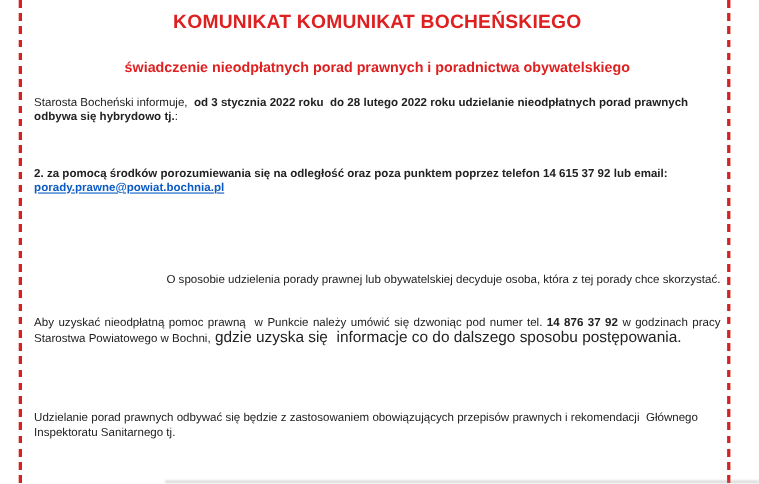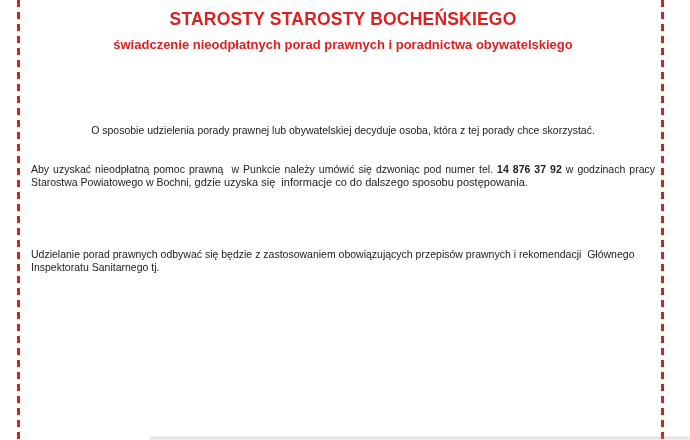--- a/index.html
+++ b/index.html
@@ -35,56 +35,58 @@
   .title {
     margin-top: 9px;
     text-align: center;
     color: #de2020;
     font-size: 17.5px;
     font-weight: bold;
     letter-spacing: 0.2px;
     white-space: pre-wrap;
   }
   .subtitle {
-    margin-top: 7px;
+    margin-top: 23px;
     text-align: center;
     color: #de2020;
     font-size: 13px;
     font-weight: bold;
     white-space: pre-wrap;
   }
 
   .body-text { font-size: 10.5px; line-height: 13px; white-space: pre-wrap; }
   .b { font-weight: bold; }
-  .small { font-size: 11px; }
+  .small { font-size: 14px; }
 
   .p-intro   { margin-top: 19px; }
   .p-options { margin-top: 13px; }
   .p-details { margin-top: 7px; text-align: justify; }
-  .p-details .line-plain { text-align: center; }
+  .p-details .line-plain { text-align: right; margin-top: 11px; }
   .p-rules   { margin-top: 7px; }
 
   a.email-link { color: #0b5bc4; text-decoration: underline; font-weight: bold; cursor: pointer; }
 </style>
 </head>
 <body>
 
 <div class="page">
 
   <div class="vline left"></div>
   <div class="vline right"></div>
   <div class="bottom-smudge"></div>
 
   <div class="content">
 
-    <div class="title">STAROSTY STAROSTY BOCHEŃSKIEGO</div>
+    <div class="title">KOMUNIKAT KOMUNIKAT BOCHEŃSKIEGO</div>
     <div class="subtitle">świadczenie nieodpłatnych porad prawnych i poradnictwa obywatelskiego</div>
 
+    <div class="body-text p-intro"><span>Starosta Bocheński informuje,  </span><span class="b">od 3 stycznia 2022 roku  do 28 lutego 2022 roku udzielanie nieodpłatnych porad prawnych odbywa się hybrydowo tj.</span><span>:</span></div>
 
     <div class="body-text p-options b">
+      <div><span>2. za pomocą środków porozumiewania się na odległość oraz poza punktem poprzez telefon 14 615 37 92 lub email: </span><a class="email-link">porady.prawne@powiat.bochnia.pl</a></div>
     </div>
 
     <div class="body-text p-details">
       <div class="line-plain">O sposobie udzielenia porady prawnej lub obywatelskiej decyduje osoba, która z tej porady chce skorzystać.</div>
       <div><span>Aby uzyskać nieodpłatną pomoc prawną  w Punkcie należy umówić się dzwoniąc pod numer tel. </span><span class="b">14 876 37 92</span><span> w godzinach pracy Starostwa Powiatowego w Bochni,</span><span class="small"> gdzie uzyska się  informacje co do dalszego sposobu postępowania.</span></div>
     </div>
 
     <div class="body-text p-rules">
       <div>Udzielanie porad prawnych odbywać się będzie z zastosowaniem obowiązujących przepisów prawnych i rekomendacji  Głównego Inspektoratu Sanitarnego tj.</div>
       

